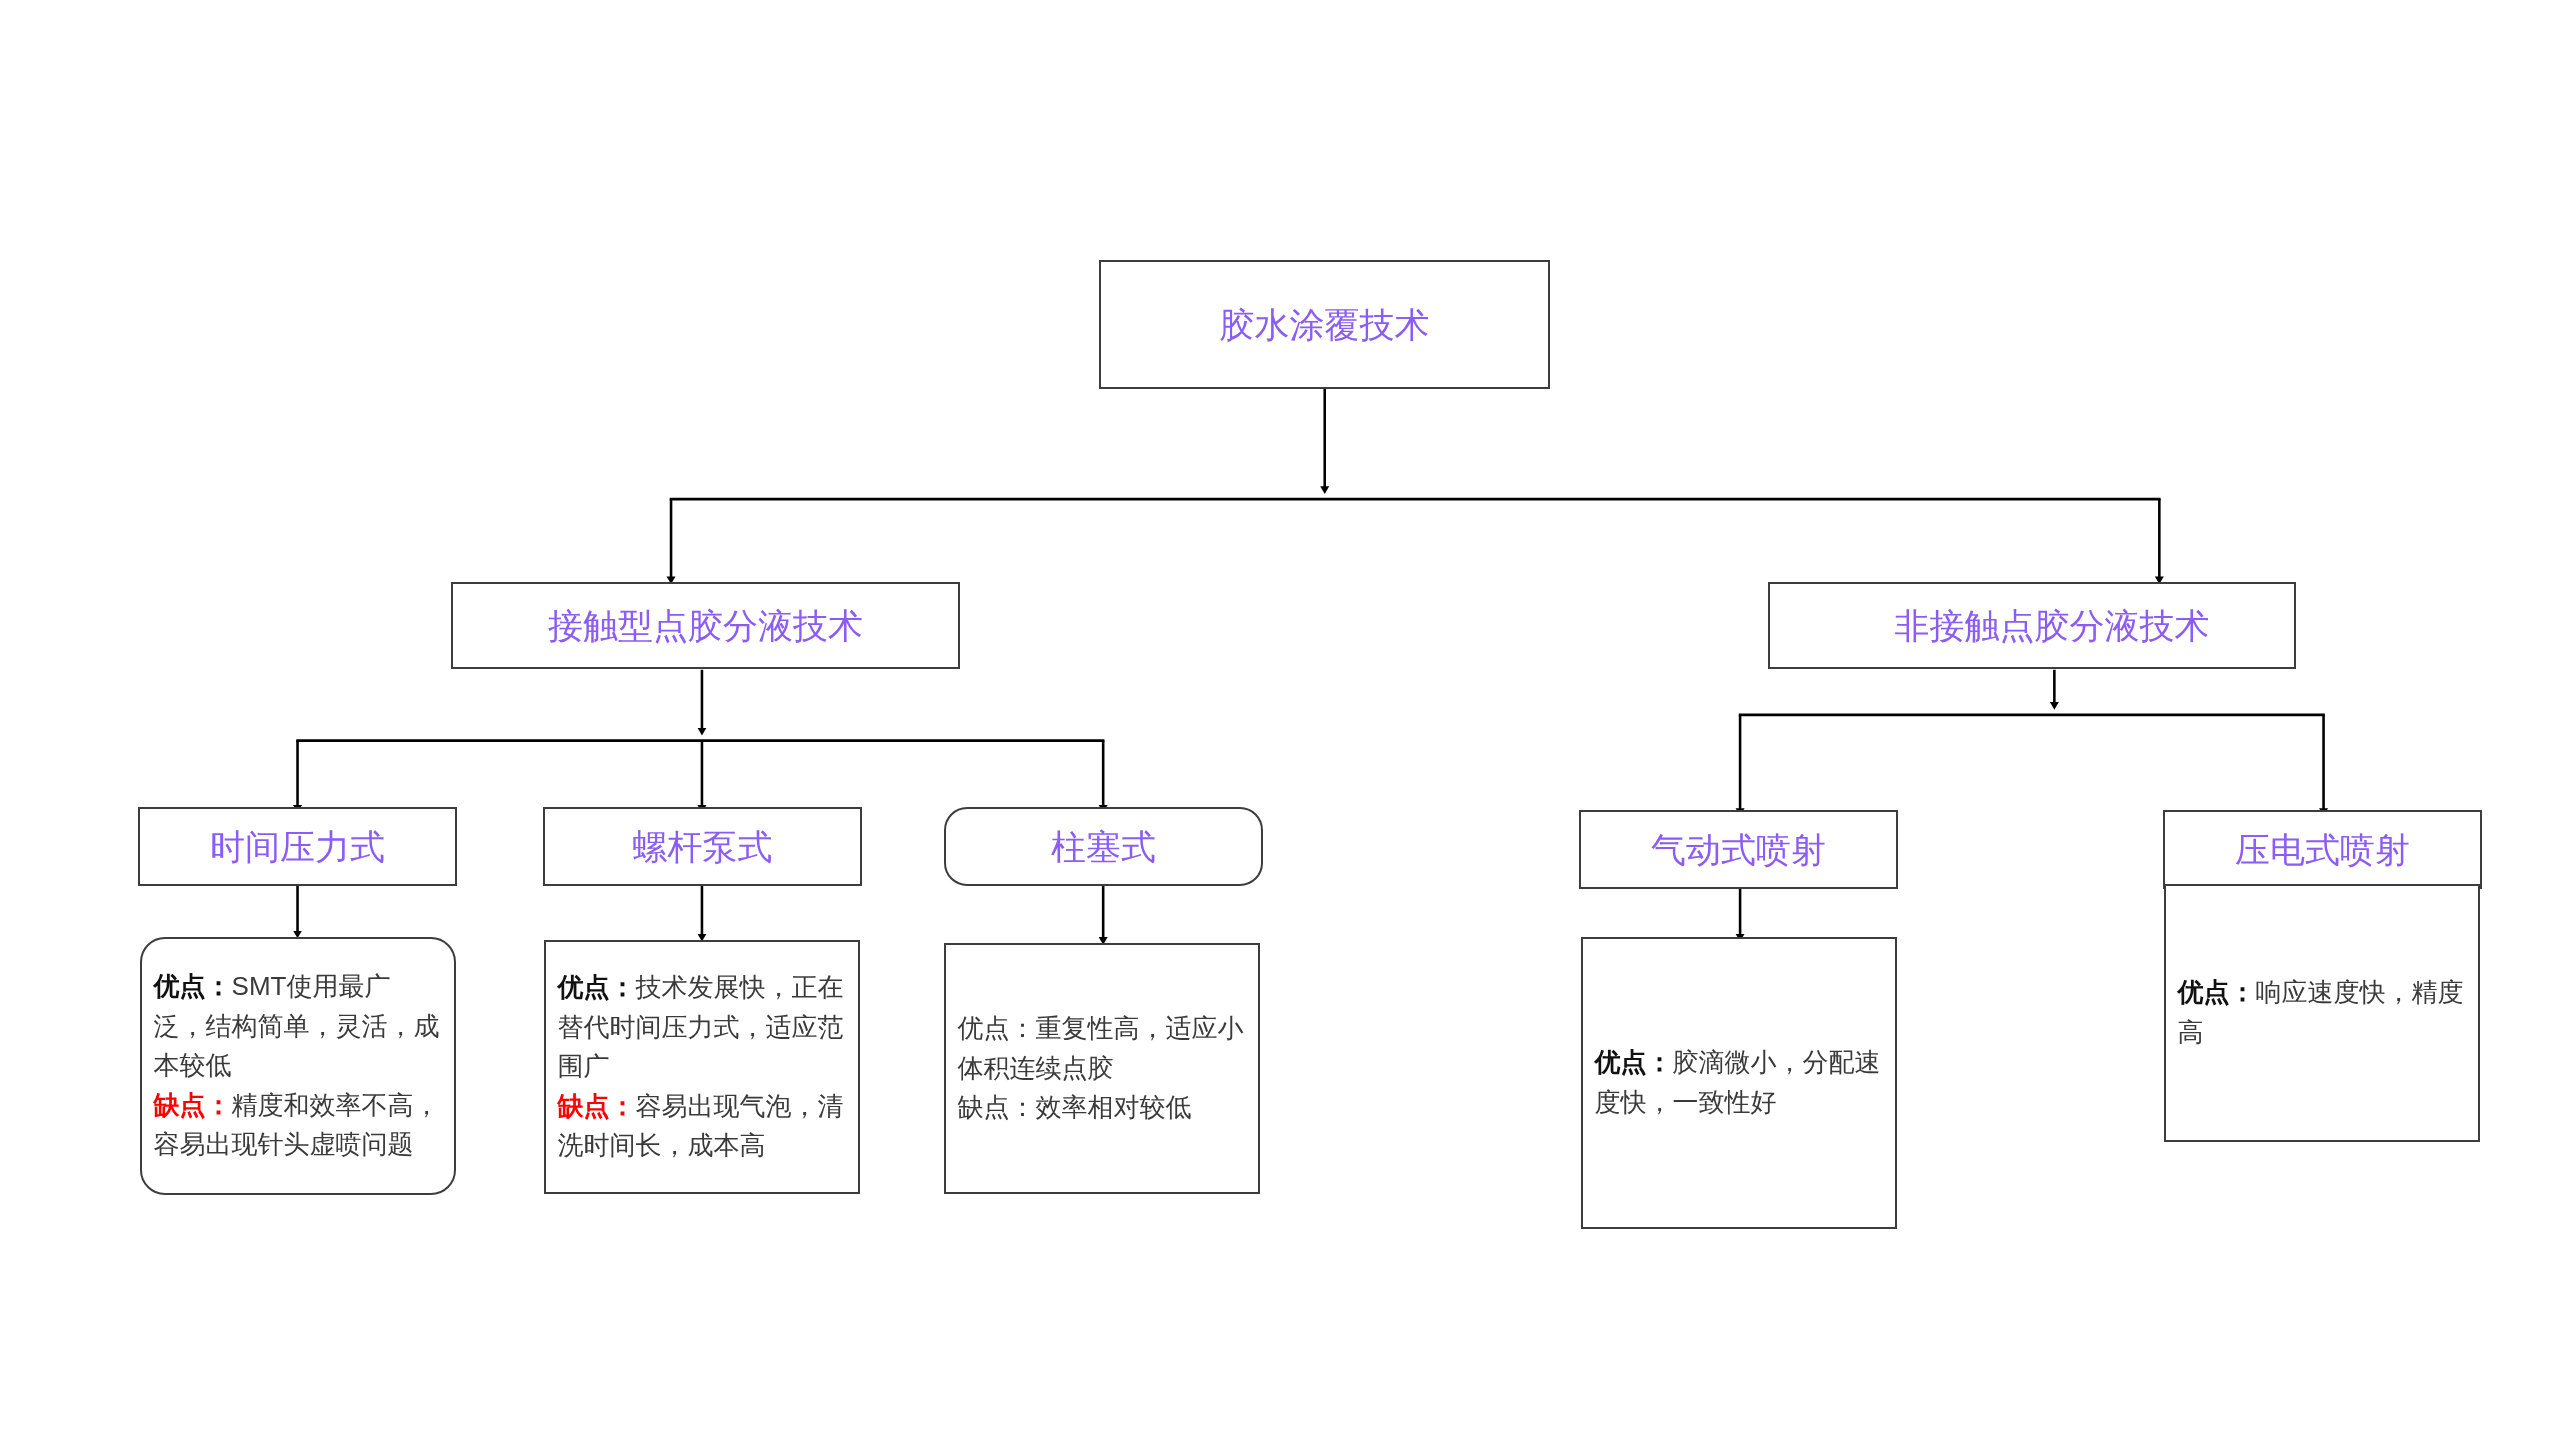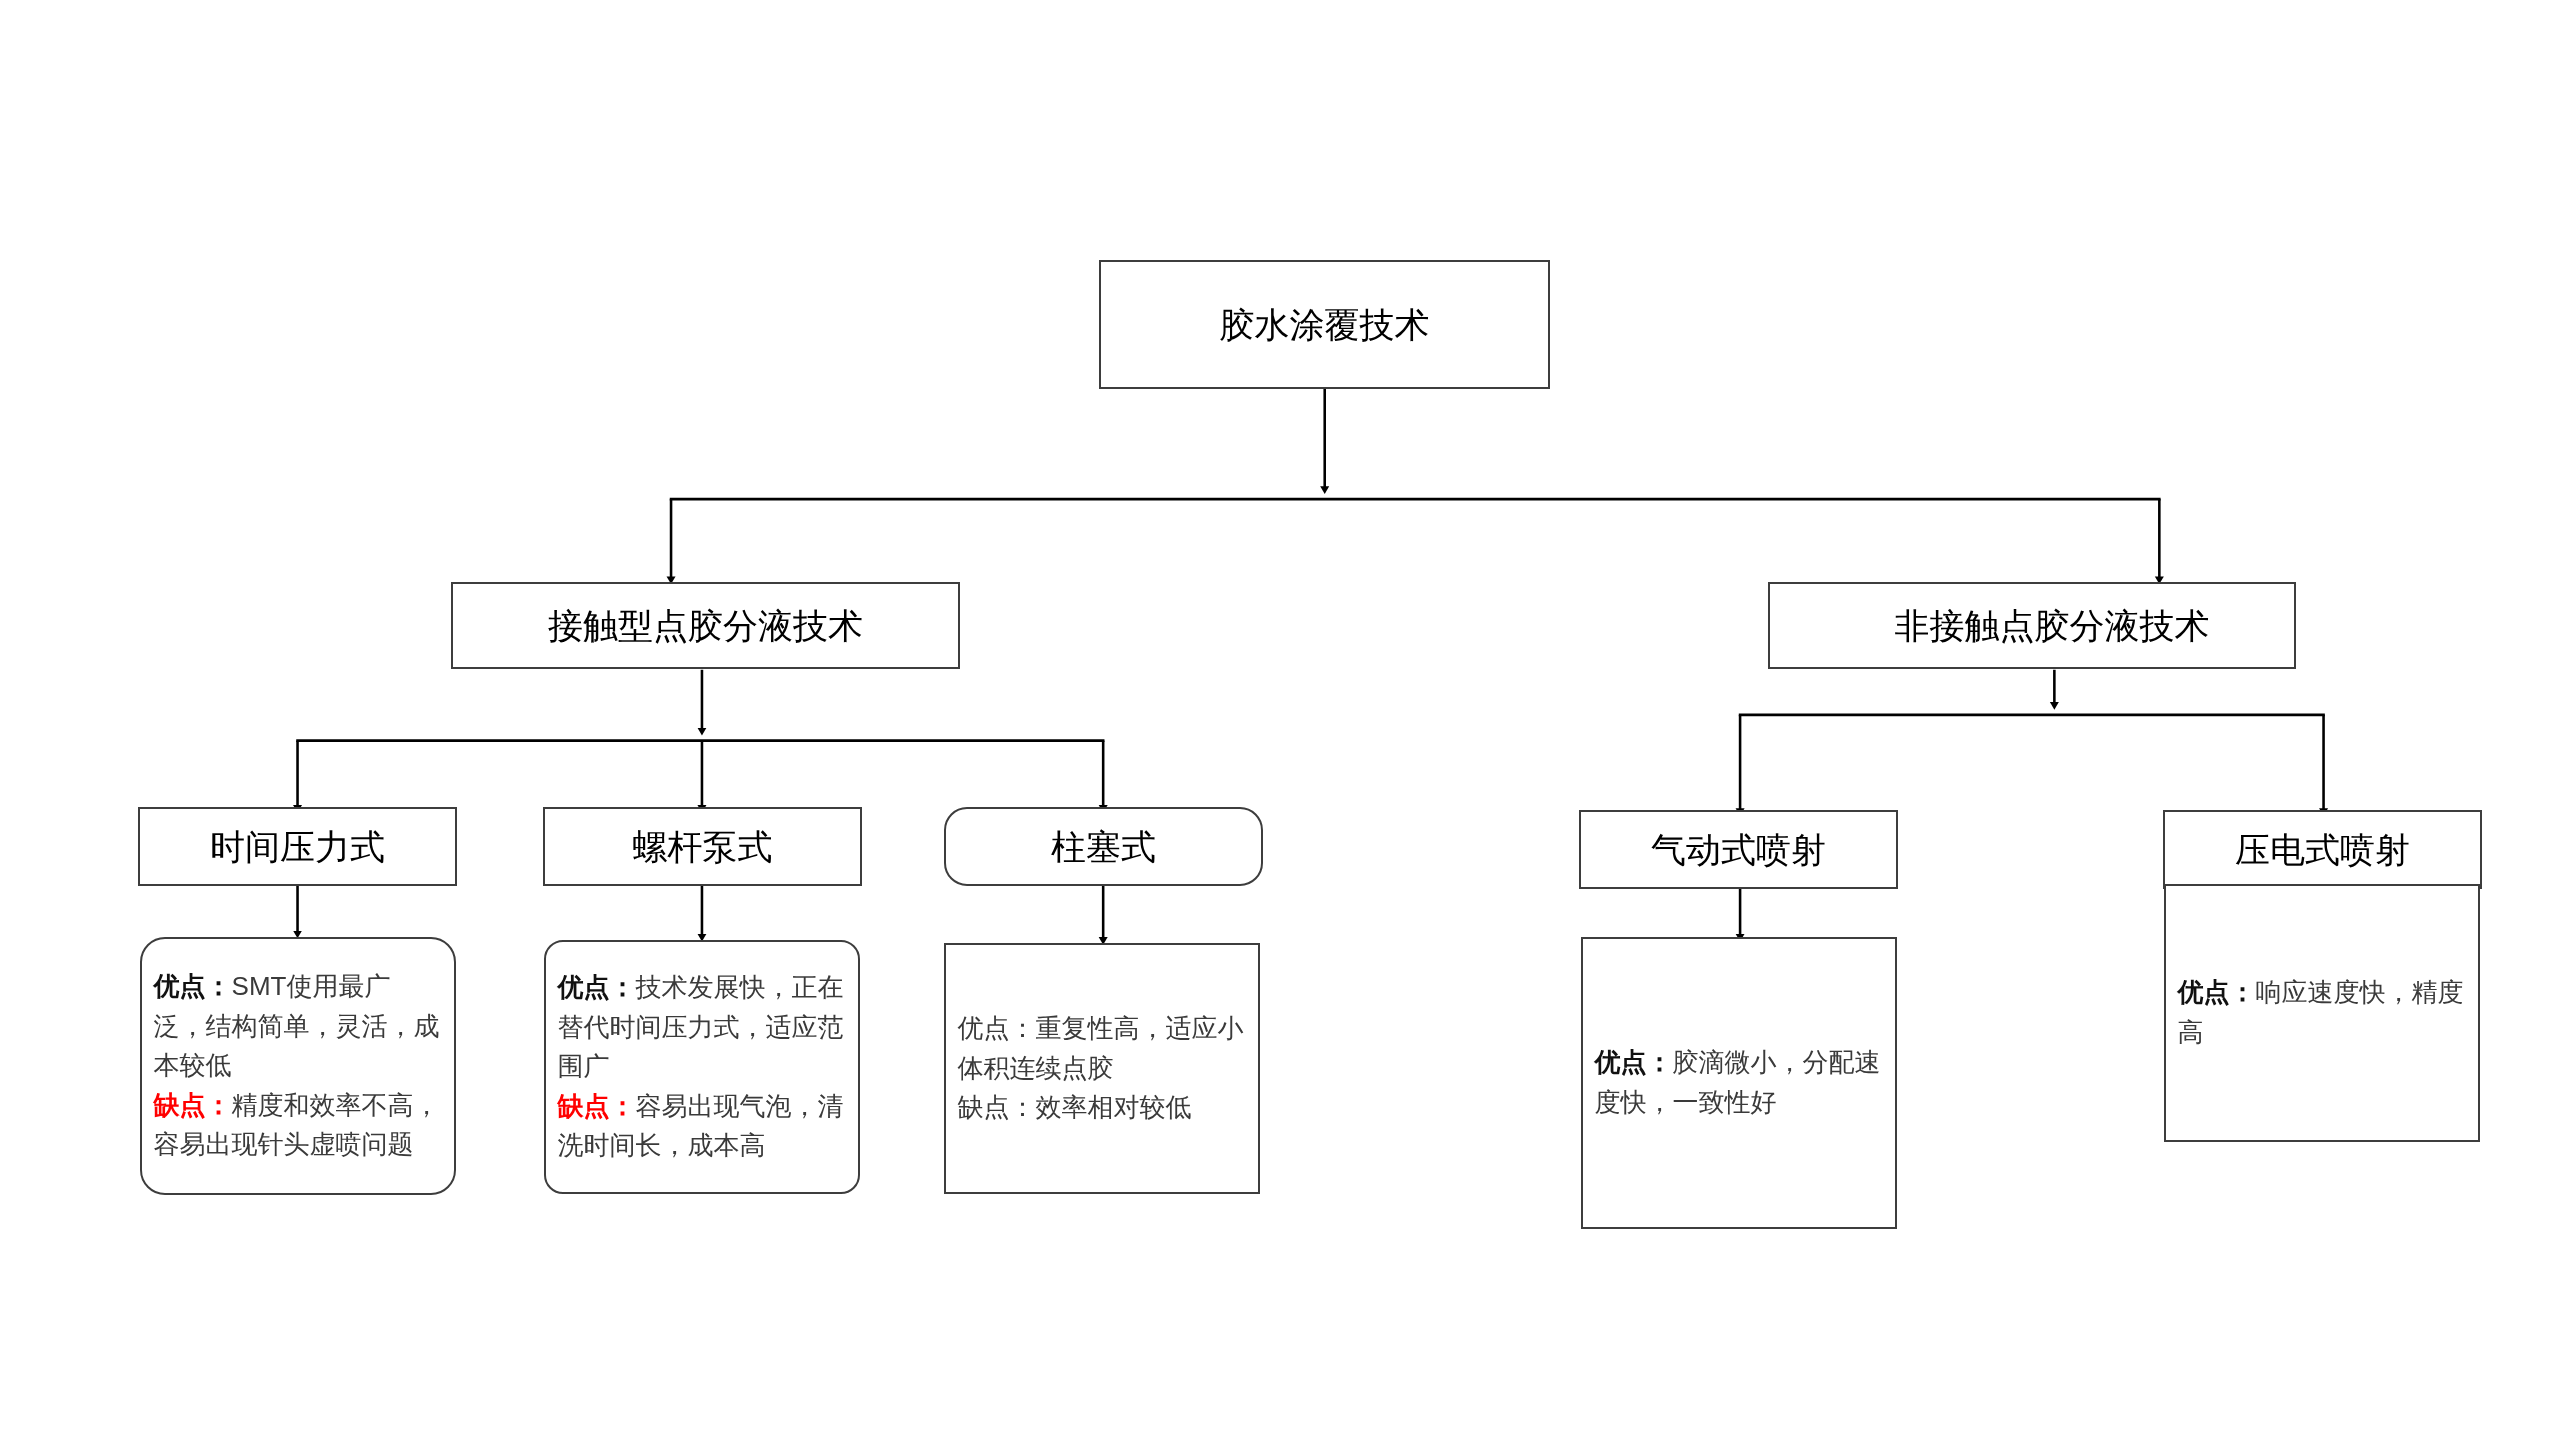--- a/index.html
+++ b/index.html
@@ -3,21 +3,21 @@
 <meta charset="utf-8">
 <style>
   html,body{margin:0;padding:0;background:#ffffff;}
   body{width:2576px;height:1449px;position:relative;overflow:hidden;
        font-family:"Liberation Sans","DejaVu Sans",sans-serif;color:#333333;}
   #stage{position:absolute;left:0;top:0;width:2576px;height:1449px;}
   svg.conn{position:absolute;left:0;top:0;width:2576px;height:1449px;pointer-events:none;}
 
   .node{position:absolute;box-sizing:border-box;background:#ffffff;
         border:2.6px solid #3d3d3d;display:flex;align-items:center;justify-content:center;}
-  .node .label{font-size:35px;color:#000000;line-height:1.25;white-space:nowrap;}
+  .node .label{font-size:35px;color:#8b5cf6;line-height:1.25;white-space:nowrap;}
 
   .detail{position:absolute;box-sizing:border-box;background:#ffffff;
           border:2.6px solid #3d3d3d;display:flex;align-items:center;}
   .detail .body{padding:0 11.6px;font-size:26px;line-height:1.52;color:#3a3a3a;}
   .detail .ln{display:block;}
   .k{font-weight:bold;color:#111111;}
   .k.warn{font-weight:bold;color:#ff0000;}
   .k.plain{font-weight:normal;color:#3a3a3a;}
 </style>
 </head>
@@ -92,21 +92,21 @@
     <span class="label">压电式喷射</span>
   </div>
 
   <div class="detail" style="left:140px;top:937px;width:316px;height:258px;border-radius:25px;">
     <div class="body">
       <span class="ln"><span class="k">优点：</span><span>SMT使用最广泛，结构简单，灵活，成本较低</span></span>
       <span class="ln"><span class="k warn">缺点：</span><span>精度和效率不高，容易出现针头虚喷问题</span></span>
     </div>
   </div>
 
-  <div class="detail" style="left:544px;top:940px;width:316px;height:254px;border-radius:19px;">
+  <div class="detail" style="left:544px;top:940px;width:316px;height:254px;">
     <div class="body">
       <span class="ln"><span class="k">优点：</span><span>技术发展快，正在替代时间压力式，适应范围广</span></span>
       <span class="ln"><span class="k warn">缺点：</span><span>容易出现气泡，清洗时间长，成本高</span></span>
     </div>
   </div>
 
   <div class="detail" style="left:944px;top:943px;width:316px;height:251px;">
     <div class="body">
       <span class="ln"><span class="k plain">优点：</span><span>重复性高，适应小体积连续点胶</span></span>
       <span class="ln"><span class="k plain">缺点：</span><span>效率相对较低</span></span>

